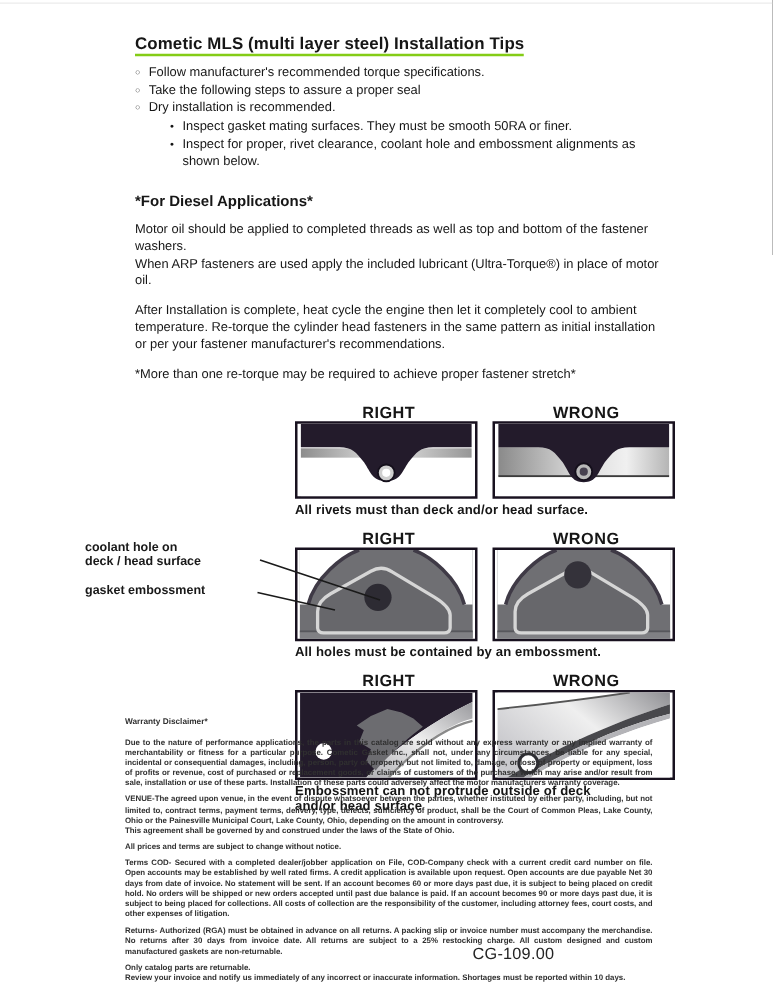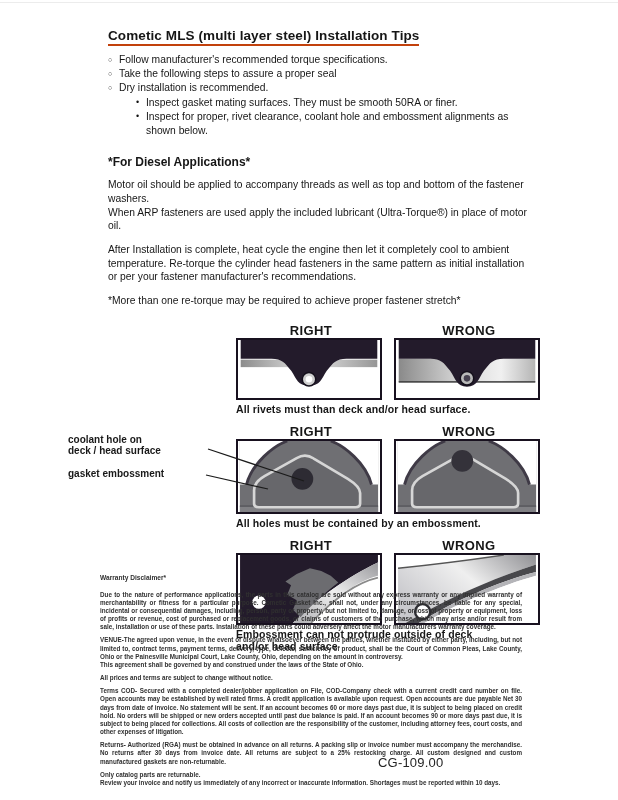--- a/index.html
+++ b/index.html
@@ -9,21 +9,21 @@
     background:#ffffff; overflow:hidden;
     font-family:"Liberation Sans","DejaVu Sans",sans-serif;
     color:#161616;
   }
   .scan-edge { position:absolute; top:2px; left:0; right:0; height:1px; background:#ececec; }
 
   
   .intro { padding:26px 90px 0 108px; }
   .page-title {
     display:inline-block; font-size:13.5px; font-weight:bold; letter-spacing:.1px;
-    border-bottom:2px solid #c2410c; padding-bottom:1px; margin-bottom:7px;
+    border-bottom:2px solid #84cc16; padding-bottom:1px; margin-bottom:7px;
   }
   .bullets { font-size:10.3px; line-height:1.38; }
   .bullet { position:relative; padding-left:11px; }
   .bullet .marker { position:absolute; left:0; top:1.5px; font-size:7px; color:#333; }
   .subbullet { position:relative; padding-left:38px; }
   .subbullet .marker { position:absolute; left:28px; top:0.5px; font-size:9px; color:#111; }
 
   
   .diesel { padding:17px 86px 0 108px; font-size:10.3px; line-height:1.33; }
   .diesel h2 { font-size:12px; font-weight:bold; margin-bottom:7px; }
@@ -82,21 +82,21 @@
       </div>
       <div class="subbullet">
         <span class="marker">•</span>
         <span>Inspect for proper, rivet clearance, coolant hole and embossment alignments as shown below.</span>
       </div>
     </div>
   </div>
 
   <div class="diesel">
     <h2>*For Diesel Applications*</h2>
-    <p class="preline">Motor oil should be applied to accompany threads as well as top and bottom of the fastener washers.
+    <p class="preline">Motor oil should be applied to completed threads as well as top and bottom of the fastener washers.
 When ARP fasteners are used apply the included lubricant (Ultra-Torque®) in place of motor oil.</p>
     <p class="preline">After Installation is complete, heat cycle the engine then let it completely cool to ambient
 temperature. Re-torque the cylinder head fasteners in the same pattern as initial installation
 or per your fastener manufacturer's recommendations.</p>
     <p>*More than one re-torque may be required to achieve proper fastener stretch*</p>
   </div>
 
   <div class="diagrams">
 
     <div class="drow">

